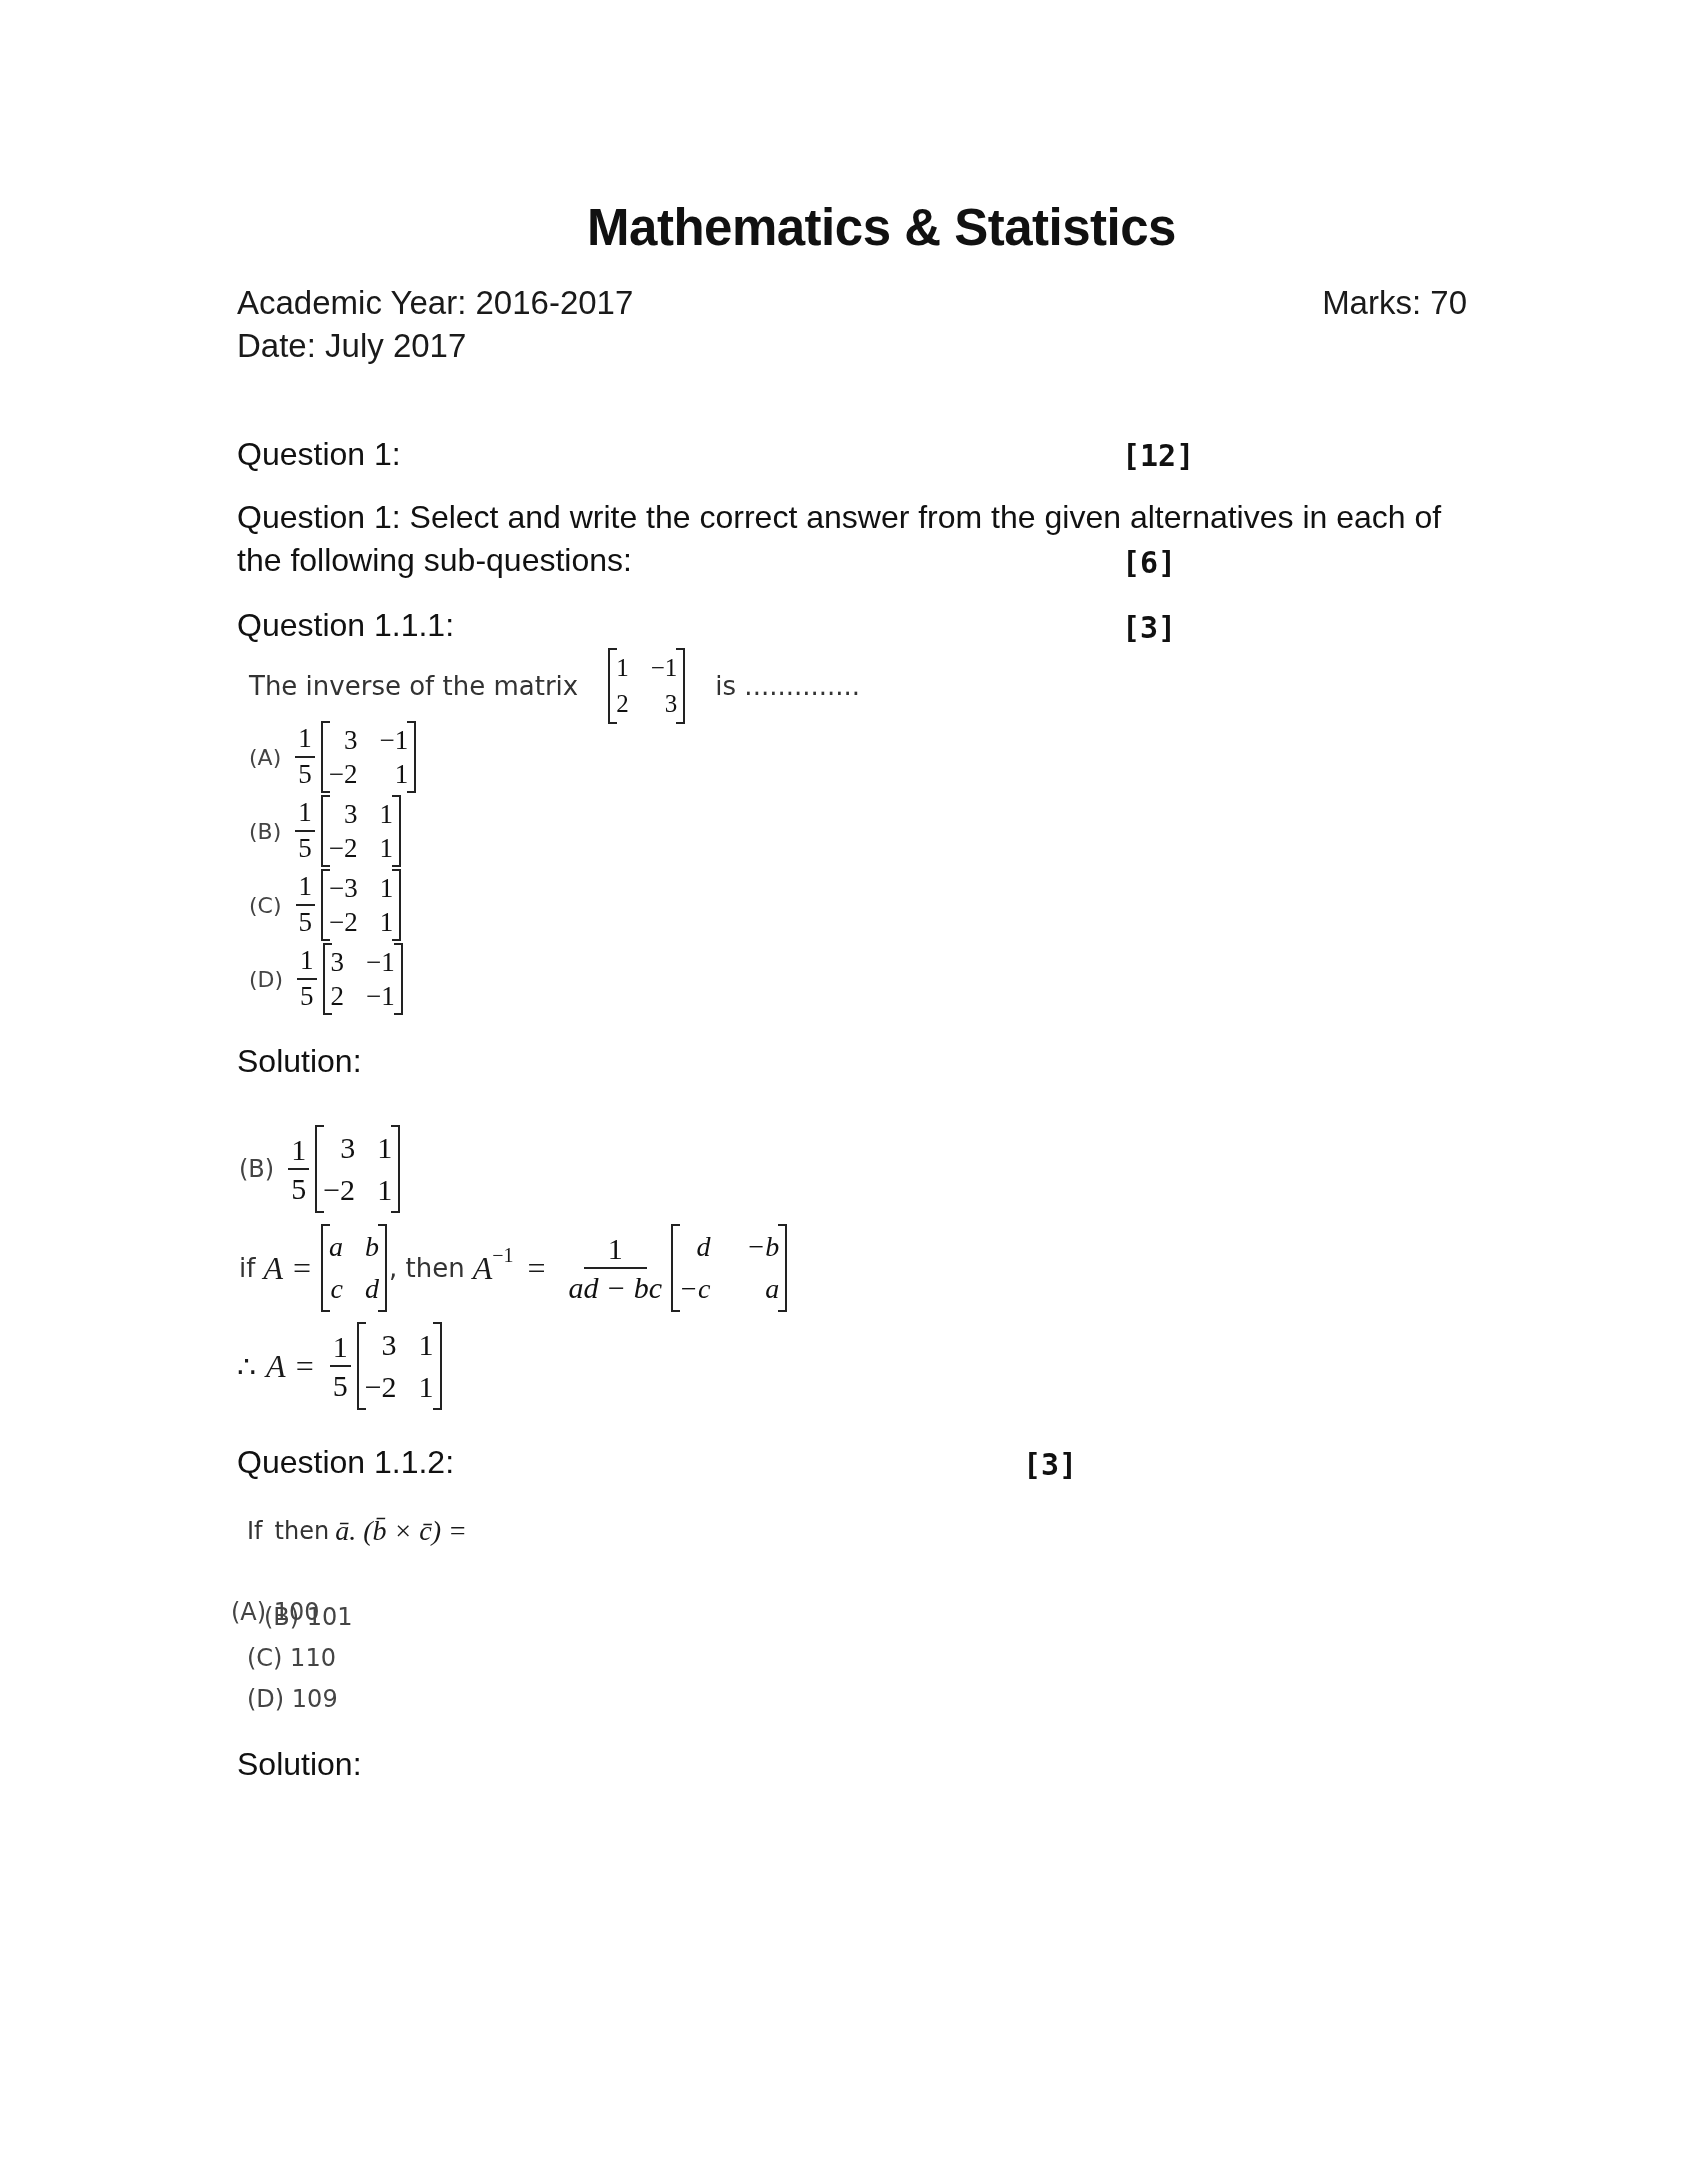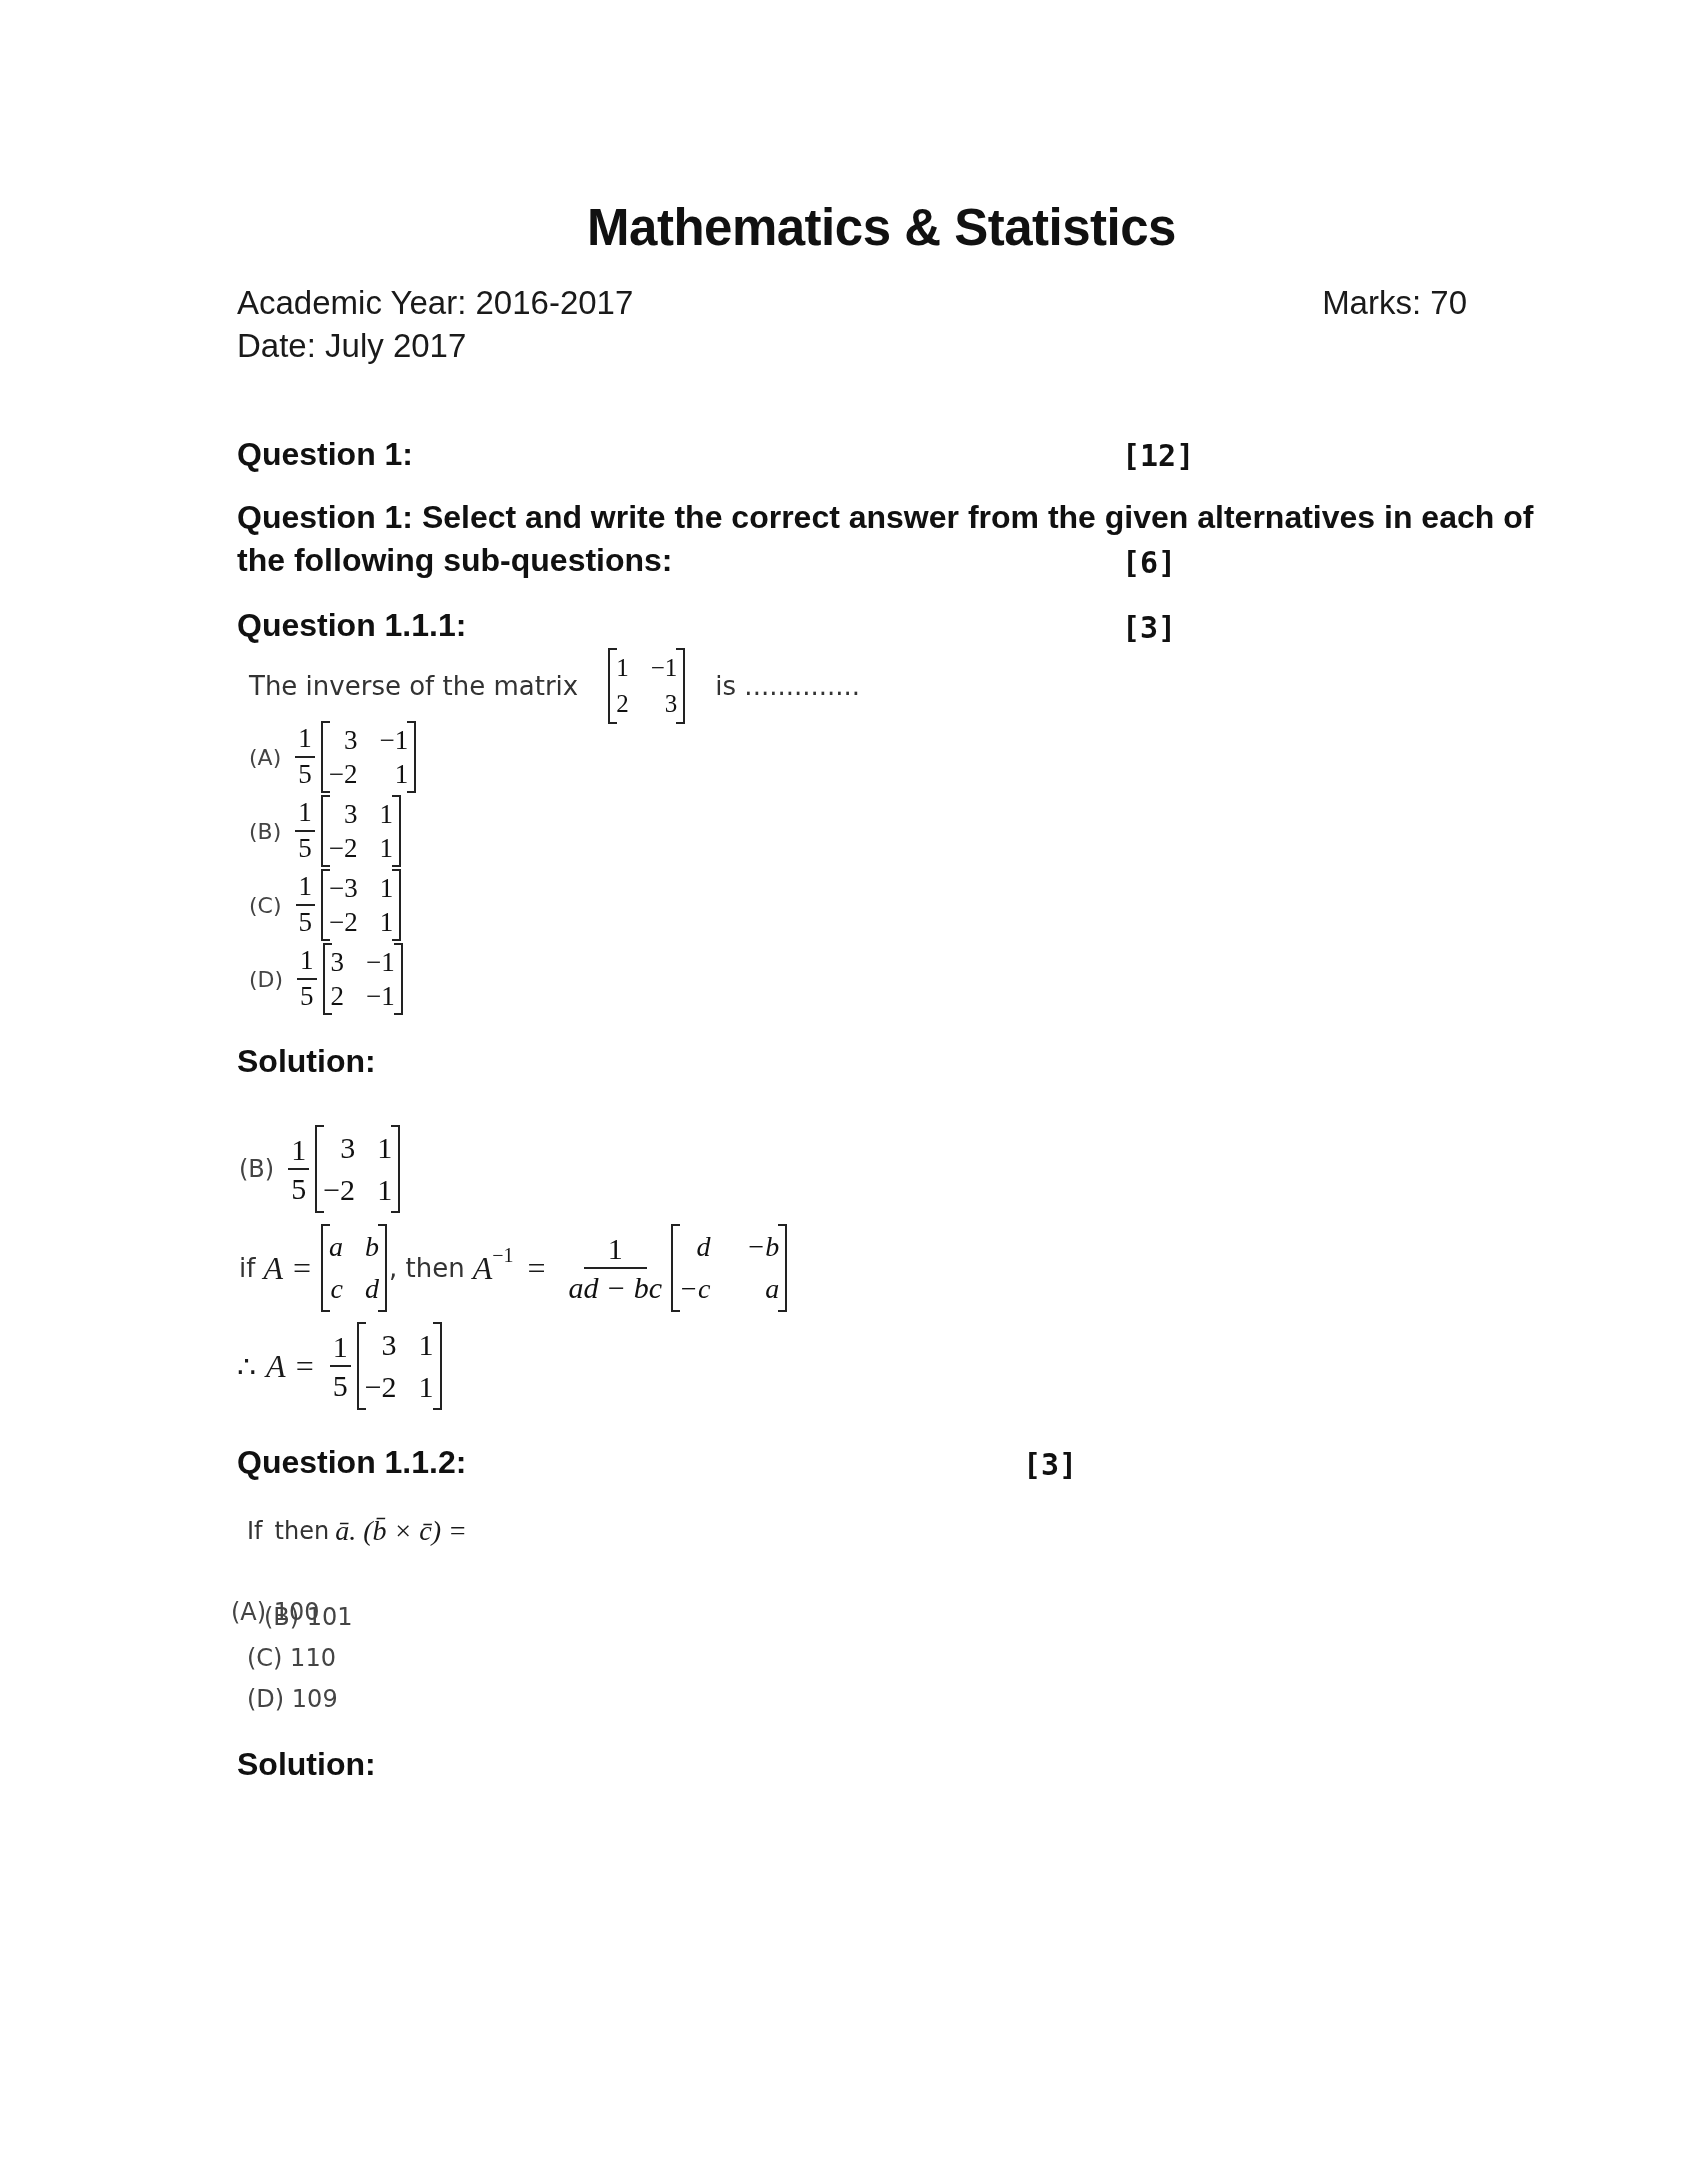--- a/index.html
+++ b/index.html
@@ -1,20 +1,20 @@
 <!DOCTYPE html>
 <html><head>
 <meta charset="utf-8">
 <style>
   html, body { margin:0; padding:0; background:#ffffff; }
   body { width:1683px; height:2178px; position:relative; overflow:hidden; color:#111; font-family:"Liberation Sans", sans-serif; }
   .abs { position:absolute;padding-left:40px; }
   .title { left:0; width:1683px; top:198px; text-align:center; font-size:51px; font-weight:bold; color:#111; letter-spacing:-0.5px; }
   .meta { font-size:33px; color:#1a1a1a; }
-  .qhead { font-size:32px; font-weight:bold; color:#111; }
+  .qhead { font-size:32px; font-weight:normal; color:#111; }
   .mark { font-family:"DejaVu Sans Mono", monospace; font-size:30px; font-weight:bold; color:#111; }
   .qtext { font-size:26px; color:#333; font-family:"DejaVu Sans", sans-serif; }
   .math { font-family:"Liberation Serif", serif; color:#1a1a1a; }
   .opt-label { font-family:"DejaVu Sans", sans-serif; font-size:22px; color:#444; display:inline-block; vertical-align:middle; margin-right:8px; }
   .frac { display:inline-flex; flex-direction:column; align-items:center; vertical-align:middle; font-family:"Liberation Serif", serif; font-size:27px; margin:0 6px; line-height:1.1; }
   .frac .num { padding:0 3px 2px; border-bottom:2px solid #222; }
   .frac .den { padding:2px 3px 0; }
   .matrix { display:inline-grid; grid-template-columns:auto auto; vertical-align:middle; position:relative; padding:2px 8px; font-family:"Liberation Serif", serif; font-size:27px; line-height:40px; column-gap:22px; }
   .matrix::before, .matrix::after { content:""; position:absolute; top:0; bottom:0; width:7px; border:2px solid #222; }
   .matrix::before { left:0; border-right:none; }

